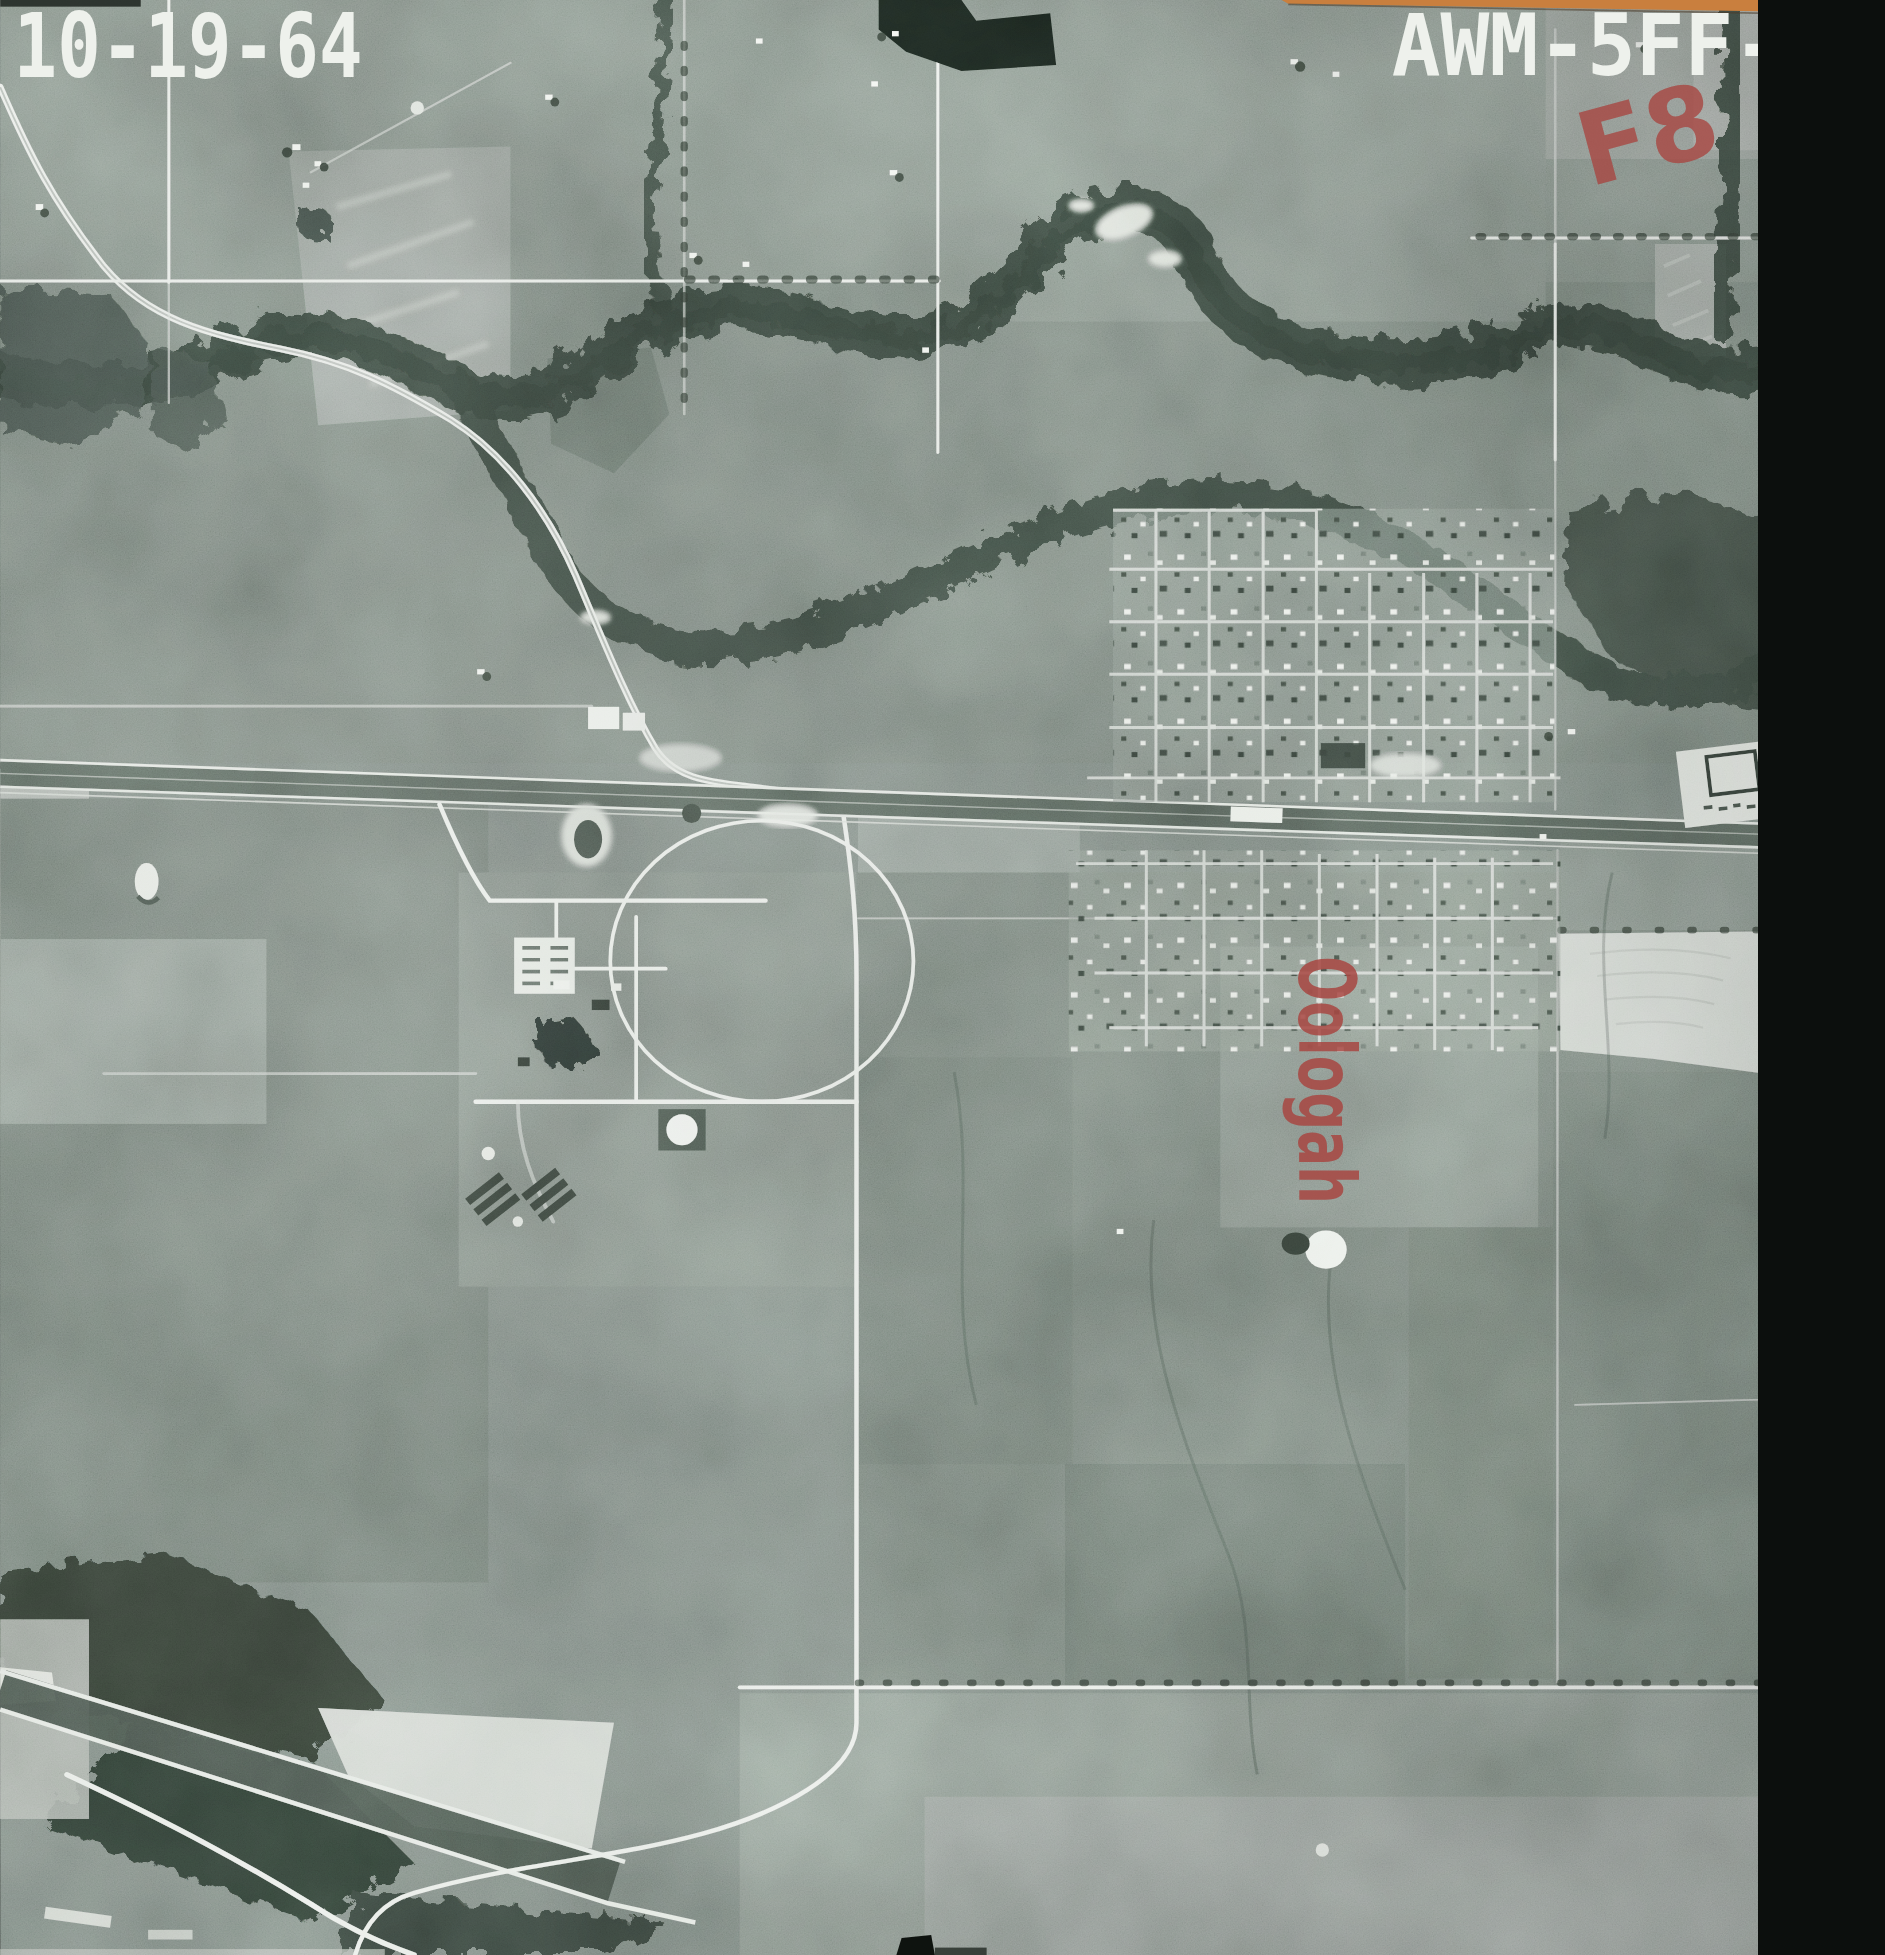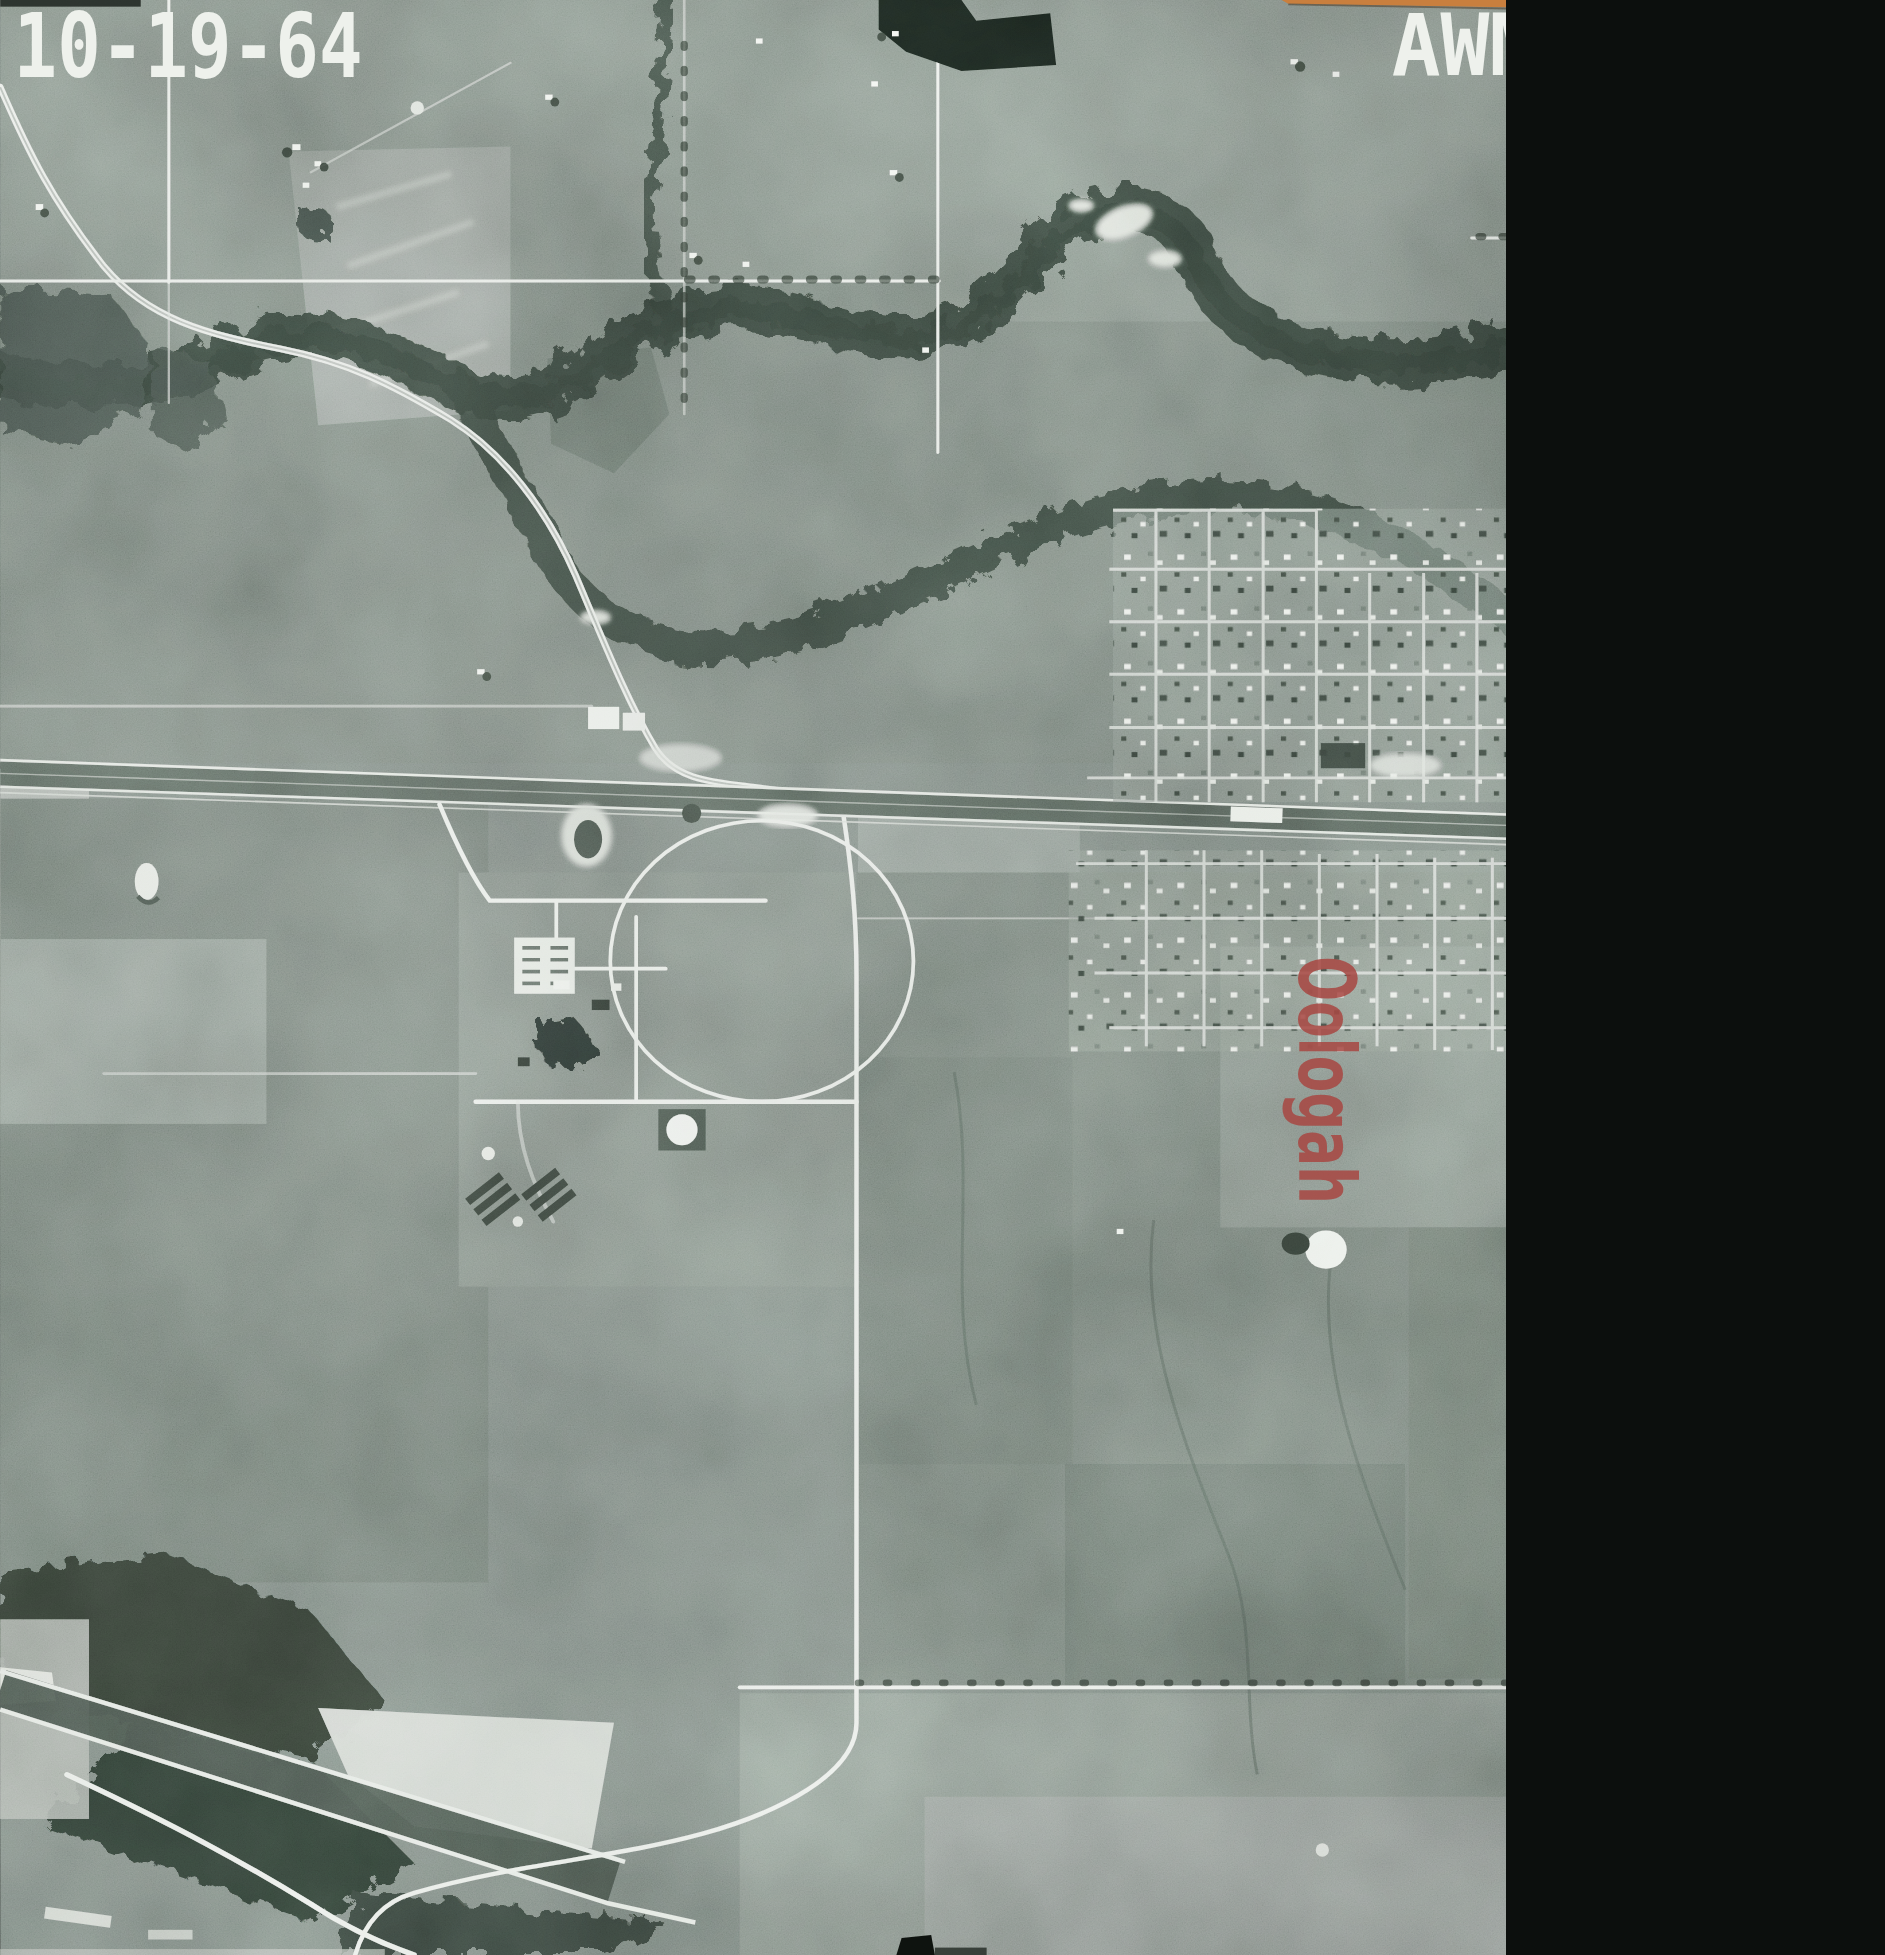--- a/index.html
+++ b/index.html
@@ -1,16 +1,16 @@
 <!DOCTYPE html>
 <html style="font-size:12px"><head>
 <meta charset="utf-8">
 <style>
   html,body{margin:0;padding:0;background:#0c0f0d;}
-  .stage{width:1506px;height:1955px;position:relative;overflow:hidden;}
+  .stage{width:1758px;height:1955px;position:relative;overflow:hidden;}
   svg{display:block}
   .rd{stroke:#e4e9e3;fill:none;stroke-linecap:round}
   .rdf{stroke:#d6ddd5;fill:none;stroke-linecap:round;opacity:.55}
   .trees{stroke:#2c352e;fill:none;stroke-linecap:round;filter:url(#rough)}
   .treedots{stroke:#29322b;fill:none;stroke-linecap:round;opacity:.75}
   .stamp{font-family:"DejaVu Sans Mono","Liberation Mono",monospace;font-weight:bold}
   .marker{font-family:"DejaVu Sans","Liberation Sans",sans-serif;font-weight:bold}
 </style>
 </head>
 <body>

